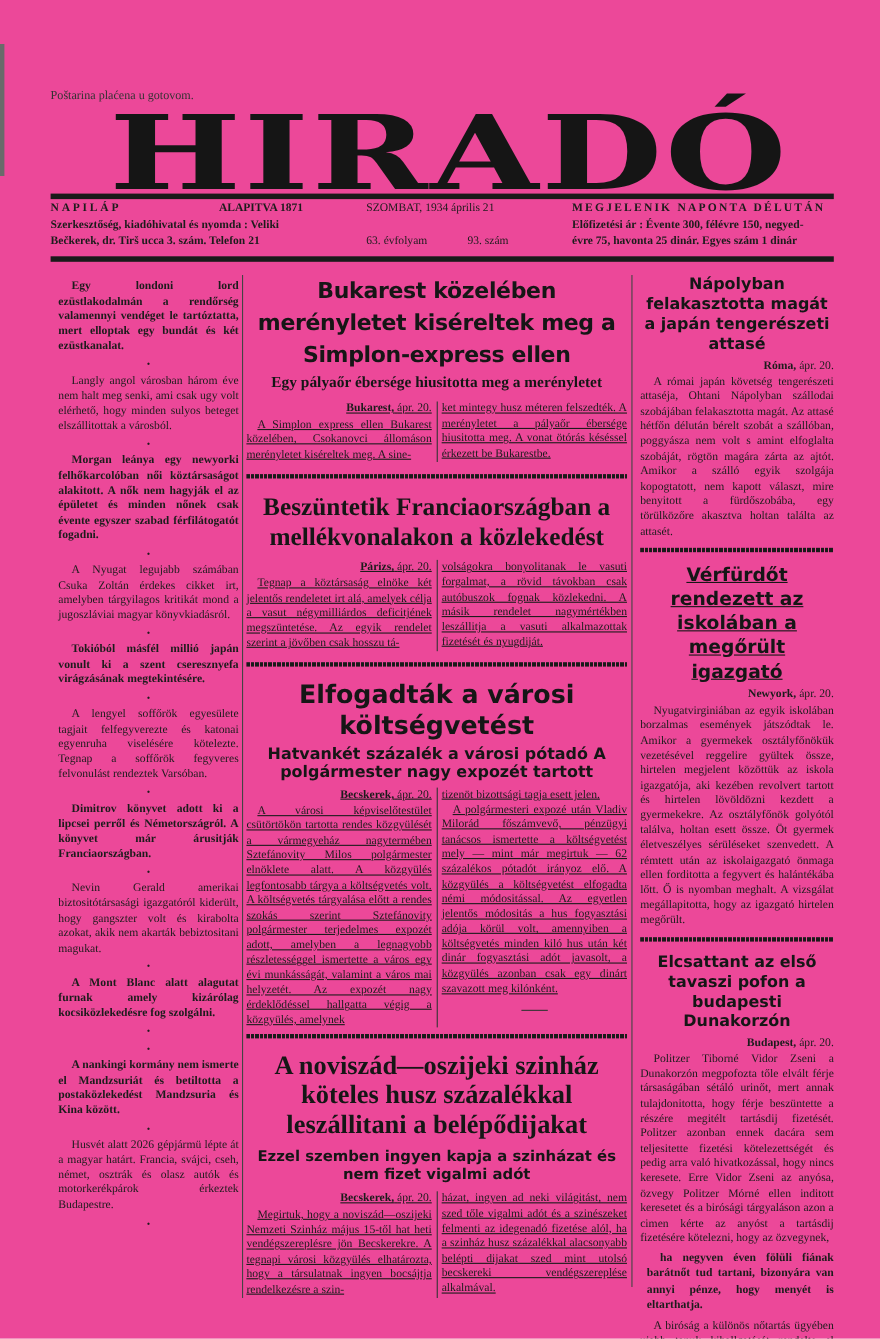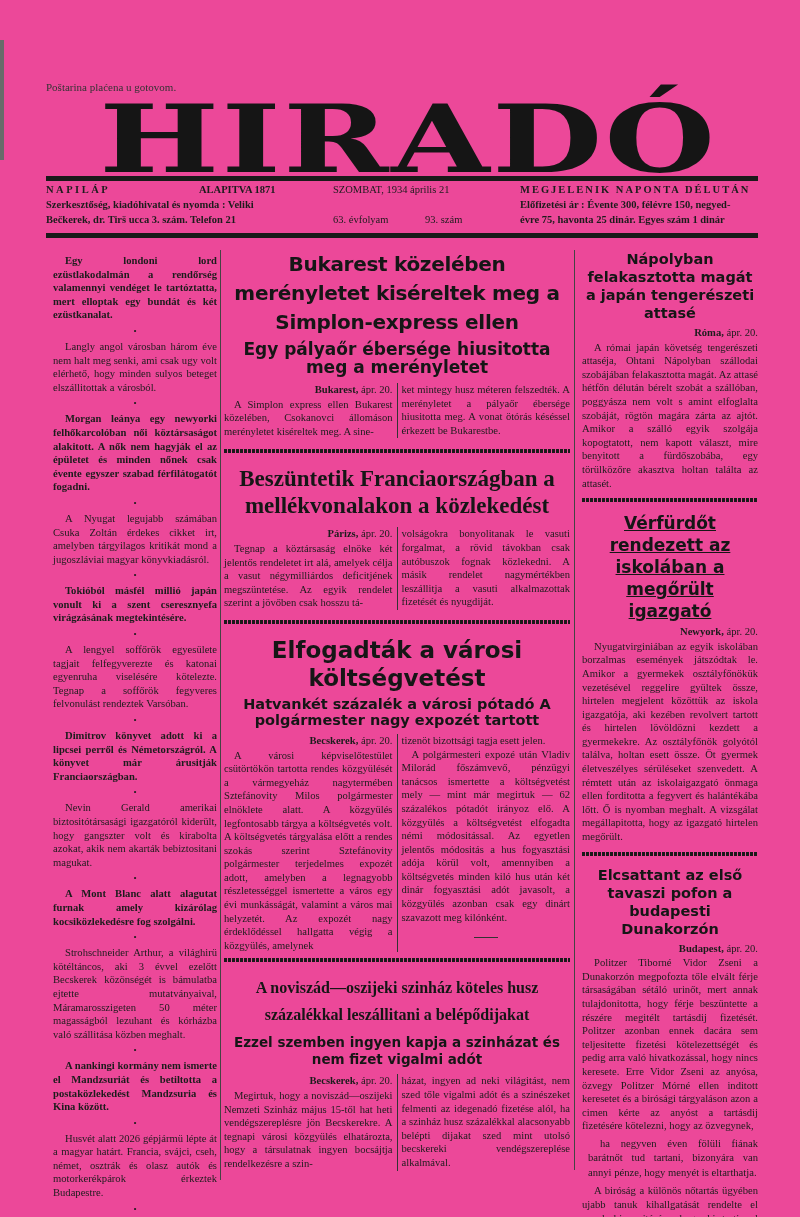--- a/index.html
+++ b/index.html
@@ -18,21 +18,21 @@
   .col{position:absolute;font-size:10.6px;line-height:13.6px;}
   .col p{margin:0;text-align:justify;text-indent:12px;}
   .col p.b{font-weight:bold;}
   .star{text-align:center;font-size:9px;line-height:14px;margin:2px 0;}
   .vline{position:absolute;width:1px;background:#444;}
   .dots{position:absolute;height:4px;background:repeating-linear-gradient(90deg,#1a1a1a 0 3px,transparent 3px 4px);}
   .headline{text-align:center;font-family:"DejaVu Sans",sans-serif;font-weight:bold;color:#161616;margin:0;}
   .sh{font-family:"Liberation Serif",serif;}
   .dateline{text-align:right;font-size:10.6px;margin:0 0 1px 0;}
   .dateline b{font-weight:bold;}
-  .twocol{display:flex;gap:0;}
+  .twocol{display:flex;gap:0;text-decoration:underline;}
   .twocol .c{flex:1;text-align:justify;}
   .twocol .c:first-child{border-right:1px solid #333;padding-right:4px;}
   .twocol .c:last-child{padding-left:4px;}
   .twocol .c p{margin:0;text-indent:10px;}
   .twocol .c p.ni{text-indent:0;}
   .sep{text-align:center;margin:4px 0;}
   .sep i{display:inline-block;width:24px;height:1px;background:#333;}
 </style>
 </head>
 <body>
@@ -69,34 +69,33 @@
     <p class="b">Tokióból másfél millió japán vonult ki a szent cseresznyefa virágzásának megtekintésére.</p>
     <div class="star">•</div>
     <p>A lengyel soffőrök egyesülete tagjait felfegyverezte és katonai egyenruha viselésére kötelezte. Tegnap a soffőrök fegyveres felvonulást rendeztek Varsóban.</p>
     <div class="star">•</div>
     <p class="b">Dimitrov könyvet adott ki a lipcsei perről és Németországról. A könyvet már árusitják Franciaországban.</p>
     <div class="star">•</div>
     <p>Nevin Gerald amerikai biztositótársasági igazgatóról kiderült, hogy gangszter volt és kirabolta azokat, akik nem akarták bebiztositani magukat.</p>
     <div class="star">•</div>
     <p class="b">A Mont Blanc alatt alagutat furnak amely kizárólag kocsiközlekedésre fog szolgálni.</p>
     <div class="star">•</div>
-    <p>Strohschneider Arthur, a világhirü kötéltáncos, aki 3 évvel ezelőtt Becskerek közönségét is bámulatba ejtette mutatványaival, Máramarosszigeten 50 méter magasságból lezuhant és kórházba való szállitása közben meghalt.</p>
     <div class="star">•</div>
     <p class="b">A nankingi kormány nem ismerte el Mandzsuriát és betiltotta a postaközlekedést Mandzsuria és Kina között.</p>
     <div class="star">•</div>
     <p>Husvét alatt 2026 gépjármü lépte át a magyar határt. Francia, svájci, cseh, német, osztrák és olasz autók és motorkerékpárok érkeztek Budapestre.</p>
     <div class="star">•</div>
 
   </div>
   <div class="vline" style="left:220px;top:250px;height:930px;"></div>
 
   <div class="col" style="left:224px;top:250px;width:346px;">
     <div>
       <h1 class="headline" style="font-size:20px;line-height:29px;letter-spacing:-0.3px;">Bukarest közelében merényletet kiséreltek meg a Simplon-express ellen</h1>
-      <h2 class="headline" style="font-size:17px;line-height:18px;margin-top:3px;padding:0 18px;">Egy pályaőr ébersége hiusitotta meg a merényletet</h2>
+      <h2 class="headline" style="font-size:14px;line-height:18px;margin-top:3px;padding:0 18px;font-family:Liberation Serif, serif;">Egy pályaőr ébersége hiusitotta meg a merényletet</h2>
       <div class="twocol" style="margin-top:7px;">
         <div class="c">
           <div class="dateline"><b>Bukarest,</b> <span>ápr. 20.</span></div>
           <p>A Simplon express ellen Bukarest közelében, Csokanovci állomáson merényletet kiséreltek meg. A sine-</p>
         </div>
         <div class="c">
             <p class="ni">ket mintegy husz méteren felszedték. A merényletet a pályaőr ébersége hiusitotta meg. A vonat ötórás késéssel érkezett be Bukarestbe.</p>
           </div>
       </div>
     </div>
@@ -127,21 +126,21 @@
         <div class="c">
           <p class="ni">tizenöt bizottsági tagja esett jelen.</p>
           <p>A polgármesteri expozé után Vladiv Milorád főszámvevő, pénzügyi tanácsos ismertette a költségvetést mely — mint már megirtuk — 62 százalékos pótadót irányoz elő. A közgyülés a költségvetést elfogadta némi módositással. Az egyetlen jelentős módositás a hus fogyasztási adója körül volt, amennyiben a költségvetés minden kiló hus után két dinár fogyasztási adót javasolt, a közgyülés azonban csak egy dinárt szavazott meg kilónként.</p>
           <div class="sep"><i></i></div>
         </div>
       </div>
     </div>
     <div class="dots" style="position:relative;width:346px;margin:6px 0 12px;"></div>
 
     <div>
-      <h1 class="headline sh" style="font-size:16px;line-height:27px;">A noviszád—oszijeki szinház köteles husz százalékkal leszállitani a belépődijakat</h1>
+      <h1 class="headline sh" style="font-size:24px;line-height:27px;">A noviszád—oszijeki szinház köteles husz százalékkal leszállitani a belépődijakat</h1>
       <h2 class="headline" style="font-size:13.5px;line-height:17px;margin-top:6px;">Ezzel szemben ingyen kapja a szinházat és nem fizet vigalmi adót</h2>
       <div class="twocol" style="margin-top:6px;">
         <div class="c">
           <div class="dateline"><b>Becskerek,</b> <span>ápr. 20.</span></div>
           <p>Megirtuk, hogy a noviszád—oszijeki Nemzeti Szinház május 15-től hat heti vendégszereplésre jön Becskerekre. A tegnapi városi közgyülés elhatározta, hogy a társulatnak ingyen bocsájtja rendelkezésre a szin-</p>
         </div>
         <div class="c">
             <p class="ni">házat, ingyen ad neki világitást, nem szed tőle vigalmi adót és a szinészeket felmenti az idegenadó fizetése alól, ha a szinház husz százalékkal alacsonyabb belépti dijakat szed mint utolsó becskereki vendégszereplése alkalmával.</p>
           </div>
       </div>
@@ -162,17 +161,17 @@
       <h1 class="headline" style="font-size:17px;line-height:22px;text-decoration:underline;">Vérfürdőt rendezett az iskolában a megőrült igazgató</h1>
       <div class="dateline" style="margin-top:3px;"><b>Newyork,</b> <span>ápr. 20.</span></div>
       <p>Nyugatvirginiában az egyik iskolában borzalmas események játszódtak le. Amikor a gyermekek osztályfőnökük vezetésével reggelire gyültek össze, hirtelen megjelent közöttük az iskola igazgatója, aki kezében revolvert tartott és hirtelen lövöldözni kezdett a gyermekekre. Az osztályfőnök golyótól találva, holtan esett össze. Öt gyermek életveszélyes sérüléseket szenvedett. A rémtett után az iskolaigazgató önmaga ellen forditotta a fegyvert és halántékába lőtt. Ő is nyomban meghalt. A vizsgálat megállapitotta, hogy az igazgató hirtelen megőrült.</p>
     </div>
     <div class="dots" style="position:relative;width:176px;margin:8px 0 10px;"></div>
 
     <div>
       <h1 class="headline" style="font-size:14.5px;line-height:18px;">Elcsattant az első tavaszi pofon a budapesti Dunakorzón</h1>
       <div class="dateline" style="margin-top:4px;"><b>Budapest,</b> <span>ápr. 20.</span></div>
       <p>Politzer Tiborné Vidor Zseni a Dunakorzón megpofozta tőle elvált férje társaságában sétáló urinőt, mert annak tulajdonitotta, hogy férje beszüntette a részére megitélt tartásdij fizetését. Politzer azonban ennek dacára sem teljesitette fizetési kötelezettségét és pedig arra való hivatkozással, hogy nincs keresete. Erre Vidor Zseni az anyósa, özvegy Politzer Mórné ellen inditott keresetet és a birósági tárgyaláson azon a cimen kérte az anyóst a tartásdij fizetésére kötelezni, hogy az özvegynek,</p>
-      <p class="b" style="font-weight:normal;margin:4px 0 4px 6px;line-height:14.5px;">ha negyven éven fölüli fiának barátnőt tud tartani, bizonyára van annyi pénze, hogy menyét is eltarthatja.</p>
+      <p class="b" style="font-weight:bold;margin:4px 0 4px 6px;line-height:14.5px;">ha negyven éven fölüli fiának barátnőt tud tartani, bizonyára van annyi pénze, hogy menyét is eltarthatja.</p>
       <p>A biróság a különös nőtartás ügyében ujabb tanuk kihallgatását rendelte el annak bizonyitására, hogy ki tartja el Vidor Zseni elvált férjét és annak barátnőjét.</p>
     </div>
   </div>
 </div>
 
 </body></html>

